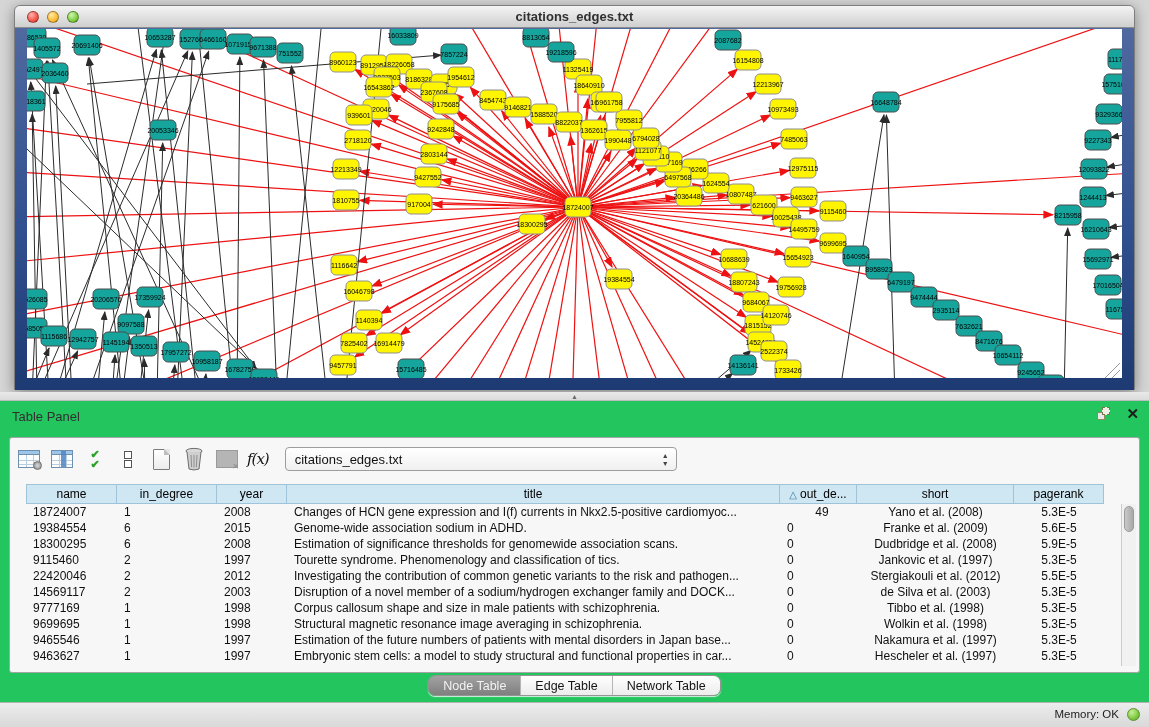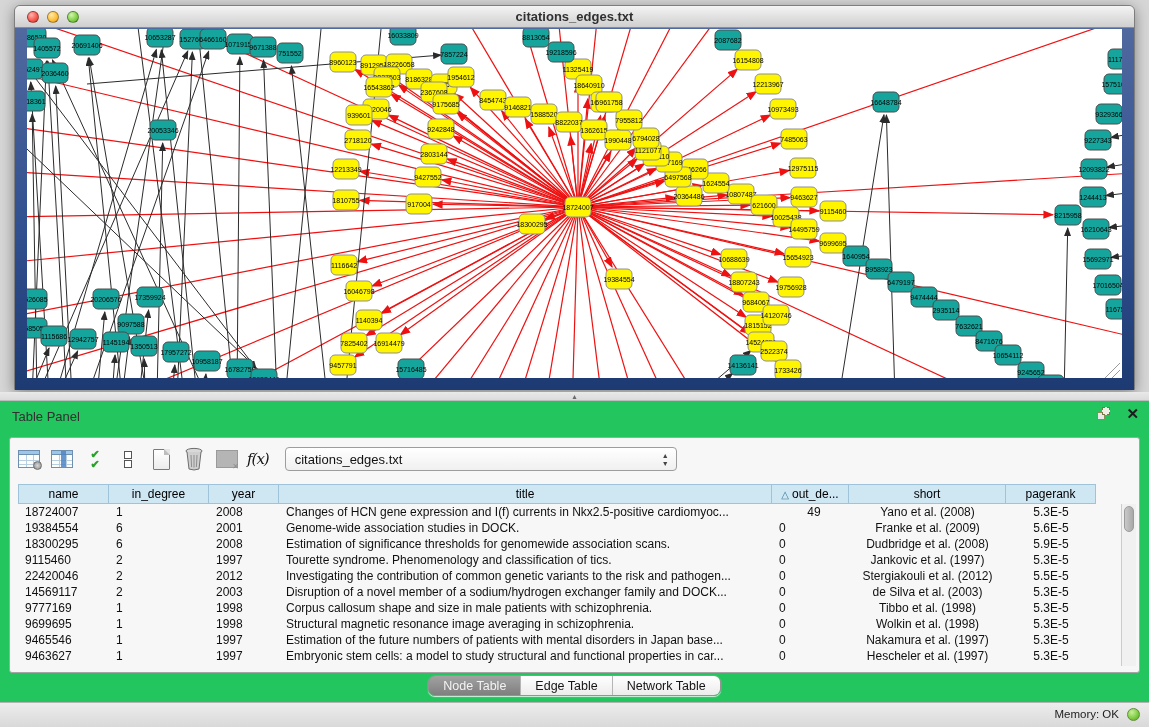--- a/index.html
+++ b/index.html
@@ -49,21 +49,21 @@
   #tbl-toolbar { position:absolute; left:6px; top:6px; height:30px; display:flex; align-items:center; }
   .tb-ic { width:26px; height:24px; margin-right:7px; display:flex; align-items:center; justify-content:center; }
   .fx { font-family:"DejaVu Serif", serif; font-style:italic; font-size:15px; color:#111;
     margin-right:10px; letter-spacing:-1px; }
   #network-combo { width:392px; height:24px; margin-left:6px; border:1px solid #9d9d9d; border-radius:4px;
     background:linear-gradient(#ffffff,#f0f0f0); display:flex; align-items:center;
     font-size:13px; color:#111; padding-left:9px; position:relative; }
   #combo-arrows { position:absolute; right:7px; top:4px; font-size:7px; color:#444; line-height:8px; text-align:center; }
 
   
-  #grid { position:absolute; left:8px; top:46px; width:1078px; }
+  #grid { position:absolute; left:16px; top:46px; width:1078px; }
   .hdr-row { display:flex; height:20px; }
   .hdr-cell { background:#cfe6f3; border:1px solid #9fc3d8; border-left:none;
     font-size:12px; color:#000; text-align:center; line-height:18px;
     white-space:nowrap; overflow:hidden; }
   .hdr-cell:first-child { border-left:1px solid #9fc3d8; }
   .sort-glyph { color:#3c7d9e; font-size:10px; margin-right:3px; }
   .data-row { display:flex; height:16px; }
   .cell { font-size:12px; color:#101010; line-height:16px; padding-left:7px;
     white-space:nowrap; overflow:hidden; }
   .cell.center { text-align:center; padding-left:0; }
@@ -884,22 +884,22 @@
             <div class="cell" style="width: 100px;">1</div>
             <div class="cell" style="width: 70px;">2008</div>
             <div class="cell" style="width: 493px;">Changes of HCN gene expression and I(f) currents in Nkx2.5-positive cardiomyoc...</div>
             <div class="cell" style="width: 77px; text-align: center;">49</div>
             <div class="cell center" style="width: 157px;">Yano et al. (2008)</div>
             <div class="cell center" style="width: 90px;">5.3E-5</div>
           </div>
           <div class="data-row">
             <div class="cell" style="width: 91px;">19384554</div>
             <div class="cell" style="width: 100px;">6</div>
-            <div class="cell" style="width: 70px;">2001</div>
-            <div class="cell" style="width: 493px;">Genome-wide association studies in DOCK.</div>
+            <div class="cell" style="width: 70px;">2015</div>
+            <div class="cell" style="width: 493px;">Genome-wide association sodium in ADHD.</div>
             <div class="cell" style="width: 77px;">0</div>
             <div class="cell center" style="width: 157px;">Franke et al. (2009)</div>
             <div class="cell center" style="width: 90px;">5.6E-5</div>
           </div>
           <div class="data-row">
             <div class="cell" style="width: 91px;">18300295</div>
             <div class="cell" style="width: 100px;">6</div>
             <div class="cell" style="width: 70px;">2008</div>
             <div class="cell" style="width: 493px;">Estimation of significance thresholds for genomewide association scans.</div>
             <div class="cell" style="width: 77px;">0</div>

